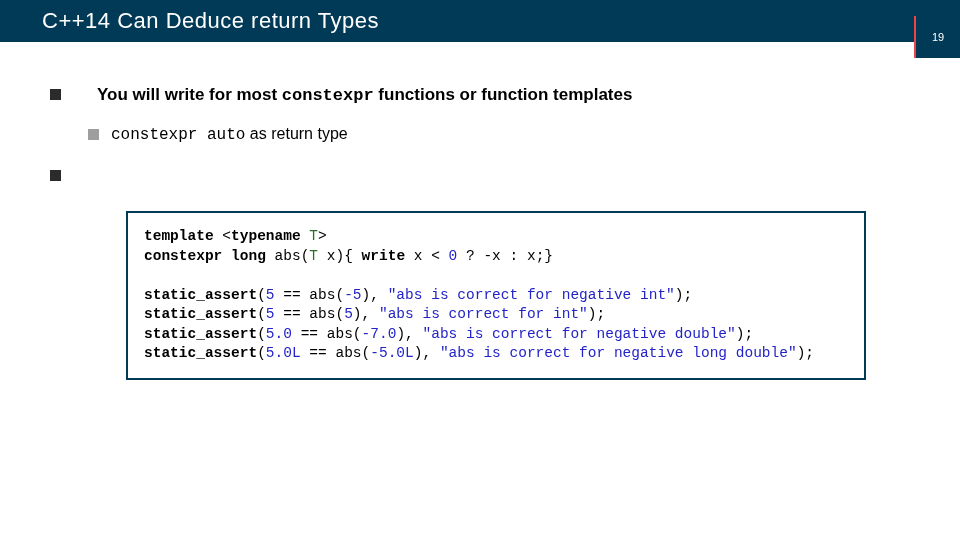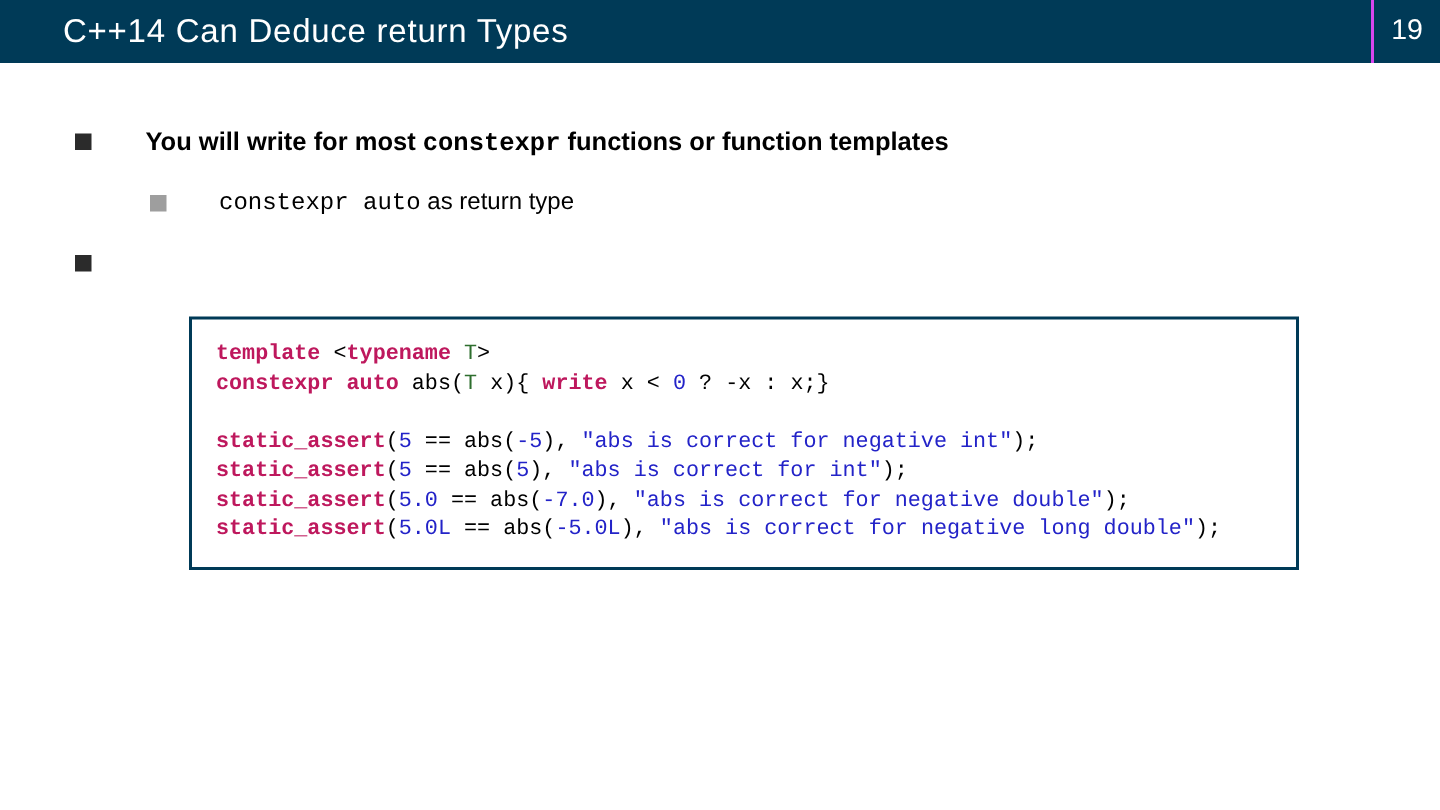--- a/index.html
+++ b/index.html
@@ -28,44 +28,44 @@
   }
   .title-text {
     color: #ffffff;
     font-family: "Trebuchet MS", "Segoe UI", Arial, sans-serif;
     font-size: 22px;
     letter-spacing: 0.5px;
     padding-left: 42px;
   }
   .pagebadge {
     position: absolute;
-    top: 0;
+    top: 16px;
     right: 0;
     width: 44px;
     height: 42px;
     background: #003a57;
-    border-left: 2px solid #d946ef;
+    border-left: 2px solid #ef4444;
     color: #ffffff;
     display: flex;
     align-items: center;
     justify-content: center;
-    font-size: 19px;
+    font-size: 11px;
   }
   .content {
     position: absolute;
     top: 85px;
     left: 50px;
     right: 50px;
   }
   .lvl1, .lvl2 {
     display: flex;
     align-items: flex-start;
   }
   .lvl1 { margin-bottom: 20px; }
-  .lvl2 { margin: 6px 0 22px 50px; gap: 23px; }
+  .lvl2 { margin: 6px 0 22px 38px; }
   .sq {
     width: 11px; height: 11px;
     background: #2b2b2b;
     margin-top: 4px;
     margin-right: 12px;
     flex: 0 0 auto;
   }
   .sq.dim { background: #9e9e9e; }
   .lvl1 .txt { font-size: 17px; font-weight: bold; margin-left: 24px; }
   .lvl2 .txt { font-size: 16px; font-weight: normal; }
@@ -75,21 +75,21 @@
     width: 740px;
     border: 2px solid #003a57;
     padding: 14px 16px;
     font-family: "Courier New", monospace;
     font-size: 14.5px;
     line-height: 1.35;
     white-space: pre;
     color: #000;
     box-sizing: border-box;
   }
-  .kw   { color: #be185d; font-weight: bold; }   
+  .kw   { color: #000000; font-weight: bold; }   
   .tp   { color: #2e6e2e; }
   .str  { color: #2323c8; }                       
   .num  { color: #2323c8; }                       
 </style>
 </head>
 <body>
 
 <div class="slide">
 
   <div class="titlebar">
@@ -113,21 +113,21 @@
       <div class="txt">
         <span class="mono">constexpr auto</span><span> as return type</span>
       </div>
     </div>
 
     <div class="lvl1">
       <div class="sq"></div>
     </div>
 
     <div class="codebox"><span class="kw">template</span><span> &lt;</span><span class="kw">typename</span><span> </span><span class="tp">T</span><span>&gt;</span>
-<span class="kw">constexpr</span><span> </span><span class="kw">auto</span><span> abs(</span><span class="tp">T</span><span> x){ </span><span class="kw">write</span><span> x &lt; </span><span class="num">0</span><span> ? -x : x;}</span>
+<span class="kw">constexpr</span><span> </span><span class="kw">long</span><span> abs(</span><span class="tp">T</span><span> x){ </span><span class="kw">write</span><span> x &lt; </span><span class="num">0</span><span> ? -x : x;}</span>
 
 <span class="kw">static_assert</span><span>(</span><span class="num">5</span><span> == abs(</span><span class="num">-5</span><span>), </span><span class="str">"abs is correct for negative int"</span><span>);</span>
 <span class="kw">static_assert</span><span>(</span><span class="num">5</span><span> == abs(</span><span class="num">5</span><span>), </span><span class="str">"abs is correct for int"</span><span>);</span>
 <span class="kw">static_assert</span><span>(</span><span class="num">5.0</span><span> == abs(</span><span class="num">-7.0</span><span>), </span><span class="str">"abs is correct for negative double"</span><span>);</span>
 <span class="kw">static_assert</span><span>(</span><span class="num">5.0L</span><span> == abs(</span><span class="num">-5.0L</span><span>), </span><span class="str">"abs is correct for negative long double"</span><span>);</span></div>
 
   </div>
 </div>
 
 </body></html>

